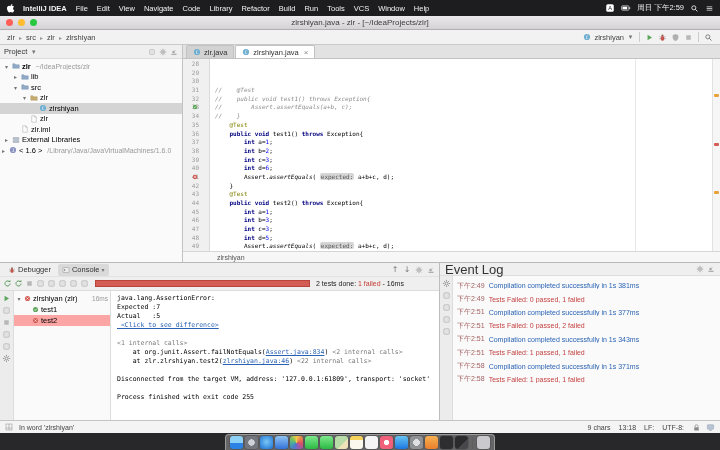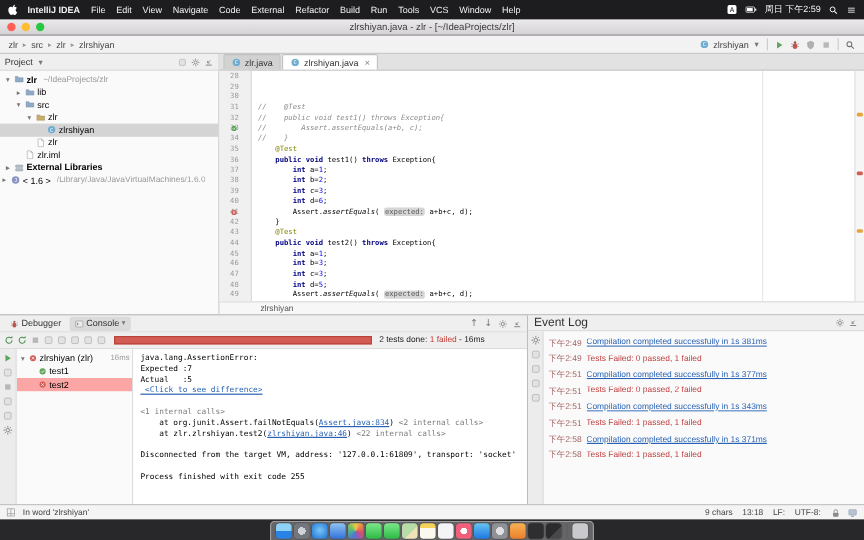--- a/index.html
+++ b/index.html
@@ -81,21 +81,21 @@
   #ttree{width:97px;flex:none;border-right:1px solid #ddd;background:#fafafa;font-size:7.5px;padding-top:2px;overflow:hidden}
   .ttrow{display:flex;align-items:center;height:11px;gap:2px;white-space:nowrap;padding-right:2px}
   .ttrow .arrow{width:6px;color:#777;font-size:6px;text-align:center;flex:none}
   .ttrow .time{margin-left:auto;color:#999;font-size:6.5px}
   .ttrow.selected{background:#fca5a5}
   #dconsole{flex:1;background:#fff;font-family:"DejaVu Sans Mono",monospace;font-size:6.5px;line-height:9px;padding:3px 0 0 6px;white-space:pre;color:#000;overflow:hidden;min-width:0}
   .k-link{color:#2a63b5;text-decoration:underline}
   .k-gray{color:#7a7a7a}
 
   #eventlog{flex:1;display:flex;flex-direction:column;background:#fafafa;min-width:0}
-  #eventlog .ehead{height:13px;display:flex;align-items:center;font-size:10px;color:#333;padding:0 5px;background:#efefef;border-bottom:1px solid #ddd;gap:3px}
+  #eventlog .ehead{height:13px;display:flex;align-items:center;font-size:13px;color:#333;padding:0 5px;background:#efefef;border-bottom:1px solid #ddd;gap:3px}
   #eventlog .ehead .sp{flex:1}
   #ebody{flex:1;display:flex;min-height:0}
   #estrip{width:13px;flex:none;background:#ececec;border-right:1px solid #ddd;display:flex;flex-direction:column;align-items:center;padding-top:3px;gap:3px}
   #erows{flex:1;font-size:7px;padding:3px 3px 0 4px;overflow:hidden;min-width:0}
   .erow{display:flex;gap:4px;height:13.4px;align-items:center;white-space:nowrap;overflow:hidden}
   .etime{color:#a35f5f;flex:none}
   .ev-info{color:#2a63b5;text-decoration:underline;overflow:hidden;text-overflow:ellipsis}
   .ev-error{color:#c44242;overflow:hidden;text-overflow:ellipsis}
 
   
@@ -120,21 +120,21 @@
           <path d="M12.9 5.9c-.1.1-1.6.9-1.6 2.7 0 2.1 1.8 2.8 1.9 2.8-.1.1-.3 1-1 2-.6.8-1.2 1.7-2.2 1.7s-1.3-.6-2.4-.6c-1.1 0-1.5.6-2.4.6s-1.6-.9-2.2-1.8c-.9-1.3-1.5-3.1-1.5-4.8 0-2.7 1.8-4.2 3.5-4.2 1 0 1.7.6 2.3.6.6 0 1.5-.7 2.6-.7.4 0 1.9 0 3 1.7z" fill="#fff"></path>
         </svg>
       </span>
     <span class="appname">IntelliJ IDEA</span>
     <span id="menu-items" style="display:flex">
         <span class="mitem">File</span>
         <span class="mitem">Edit</span>
         <span class="mitem">View</span>
         <span class="mitem">Navigate</span>
         <span class="mitem">Code</span>
-        <span class="mitem">External</span>
+        <span class="mitem">Library</span>
         <span class="mitem">Refactor</span>
         <span class="mitem">Build</span>
         <span class="mitem">Run</span>
         <span class="mitem">Tools</span>
         <span class="mitem">VCS</span>
         <span class="mitem">Window</span>
         <span class="mitem">Help</span>
       </span>
     <span class="mright">
       <span id="mb-status-icons" style="display:flex;gap:6px">
@@ -338,21 +338,21 @@
           <div class="trow" style="padding-left: 12px;">
             <span class="arrow"></span>
             <span class="icon" style="height: 8px; width: 8px;">
               <svg xmlns="http://www.w3.org/2000/svg" viewBox="0 0 16 16">
                 <path d="M3.5 1.5h6l3 3v10h-9z" fill="#fdfdfd" stroke="#9a9a9a" stroke-width="0.9"></path>
                 <path d="M9.5 1.5v3h3" fill="none" stroke="#9a9a9a" stroke-width="0.9"></path>
               </svg>
             </span>
             <span class="lbl">zlr.iml</span>
           </div>
-          <div class="trow" style="padding-left: 3px; font-weight: bold;">
+          <div class="trow" style="padding-left: 3px;">
             <span class="arrow">▸</span>
             <span class="icon" style="height: 8px; width: 8px;">
               <svg xmlns="http://www.w3.org/2000/svg" viewBox="0 0 16 16">
                 <rect x="2" y="3" width="12" height="4" rx="1" fill="#b5bdc9" stroke="#939ba8" stroke-width="0.8"></rect>
                 <rect x="2" y="9" width="12" height="4" rx="1" fill="#b5bdc9" stroke="#939ba8" stroke-width="0.8"></rect>
               </svg>
             </span>
             <span class="lbl">External Libraries</span>
           </div>
           <div class="trow" style="padding-left: 0;">

